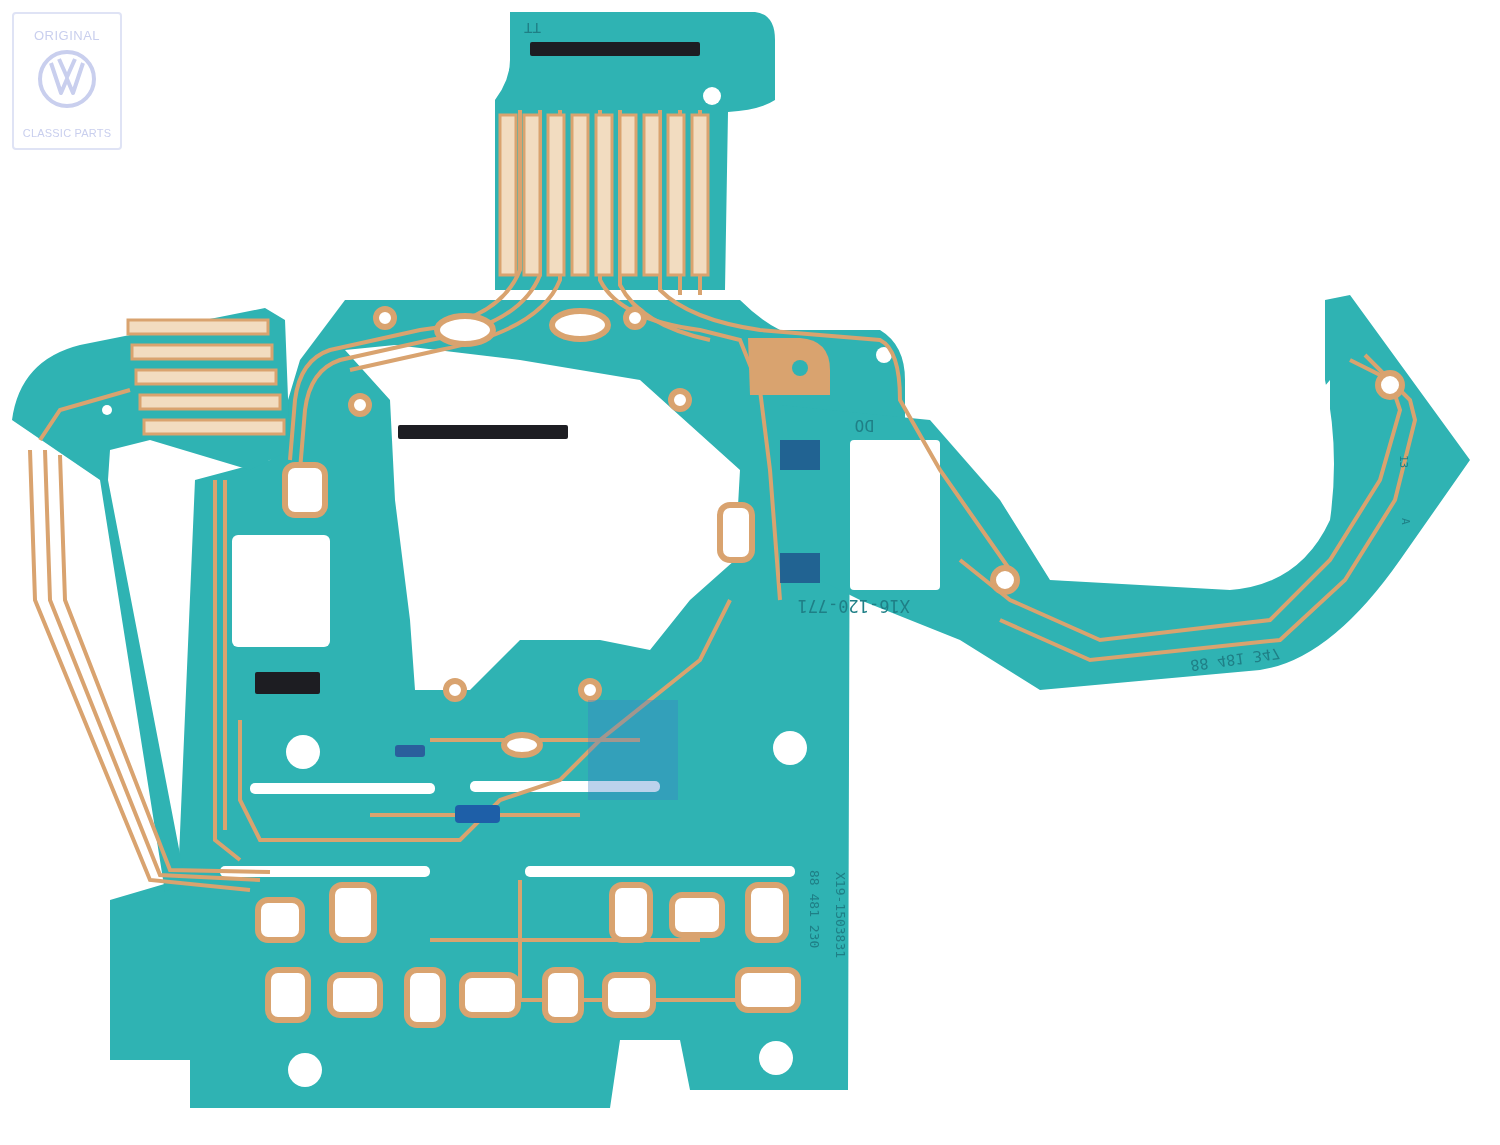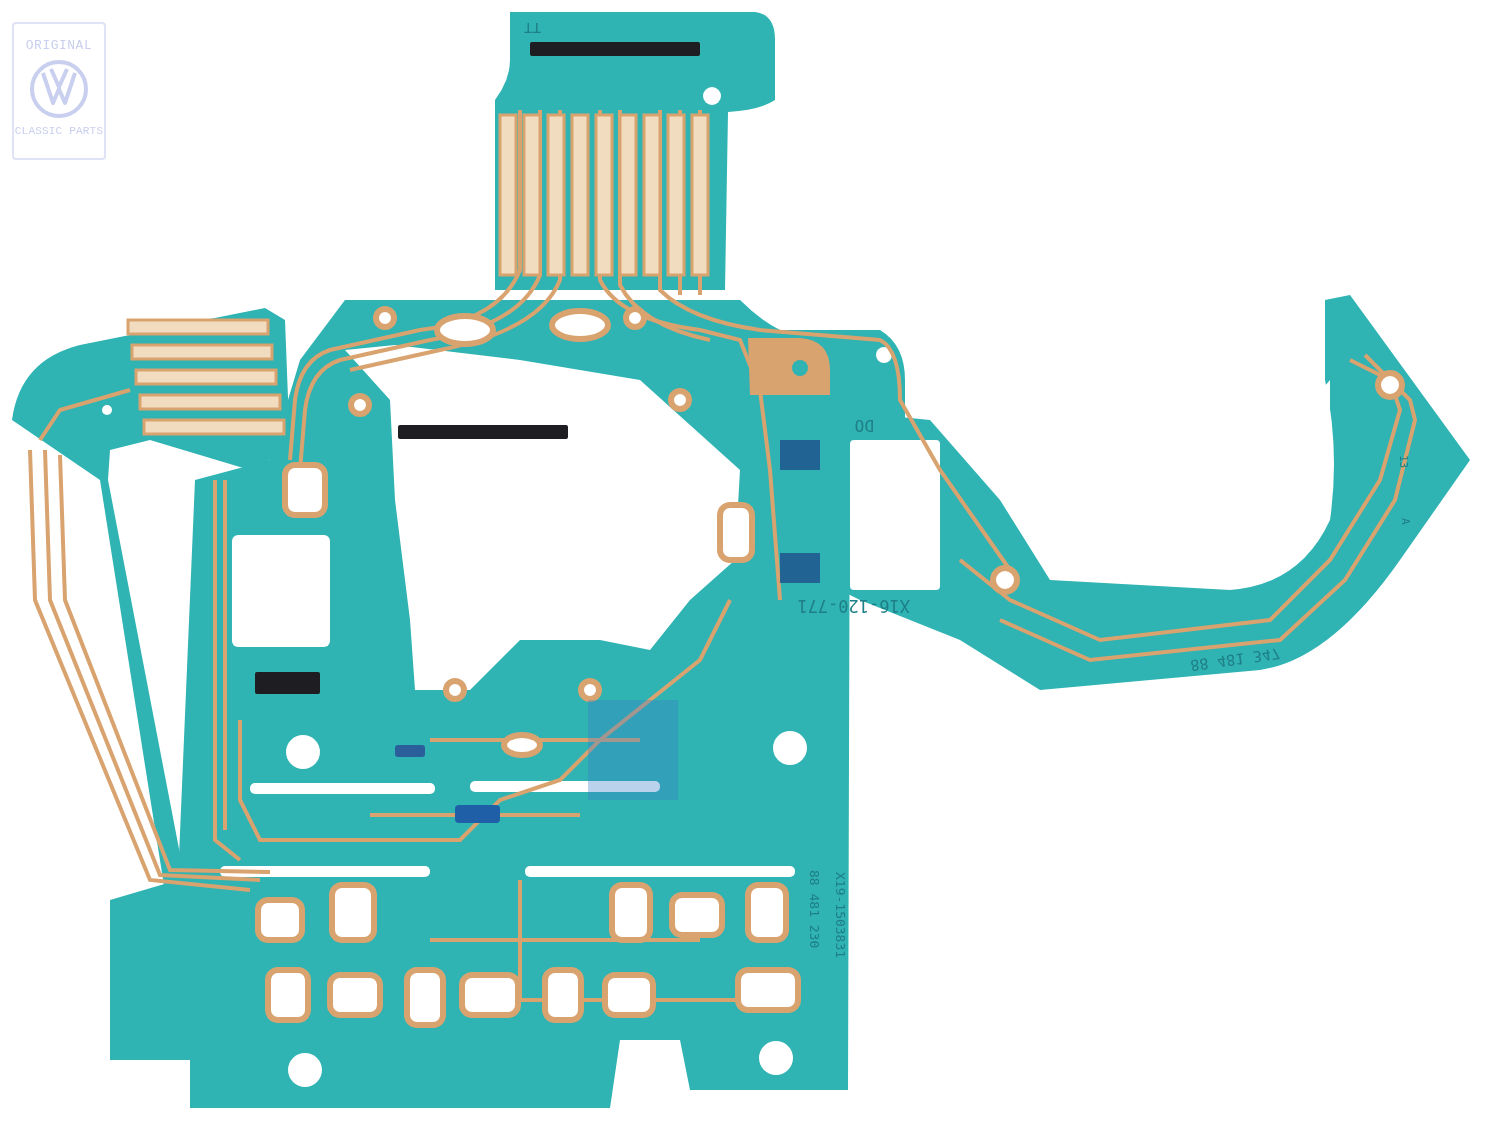--- a/index.html
+++ b/index.html
@@ -1,19 +1,19 @@
 <!DOCTYPE html>
 <html><head>
 <meta charset="utf-8">
 <style>
   html,body{margin:0;padding:0;background:#ffffff;}
   body{width:1500px;height:1145px;position:relative;overflow:hidden;font-family:"Liberation Sans",sans-serif;}
-  .logo{position:absolute;left:12px;top:22px;width:94px;height:138px;border:2px solid #dfe3f5;border-radius:4px;box-sizing:border-box;text-align:center;color:#c9cfee;font-family:Liberation Mono, monospace;}
+  .logo{position:absolute;left:12px;top:12px;width:110px;height:138px;border:2px solid #dfe3f5;border-radius:4px;box-sizing:border-box;text-align:center;color:#c9cfee;}
   .logo .t1{font-size:13px;margin-top:14px;letter-spacing:0.5px;}
-  .logo .t2{font-size:11px;margin-top:6px;letter-spacing:0.2px;}
+  .logo .t2{font-size:11px;margin-top:18px;letter-spacing:0.2px;}
   .logo svg{display:block;margin:6px auto 0;}
   svg.board{position:absolute;left:0;top:0;}
   .mark{font-family:"DejaVu Sans Mono",monospace;fill:#1f7f86;}
 </style>
 </head>
 <body>
 
 <div class="logo">
   <div class="t1">ORIGINAL</div>
   <svg width="60" height="60" viewBox="0 0 60 60">

